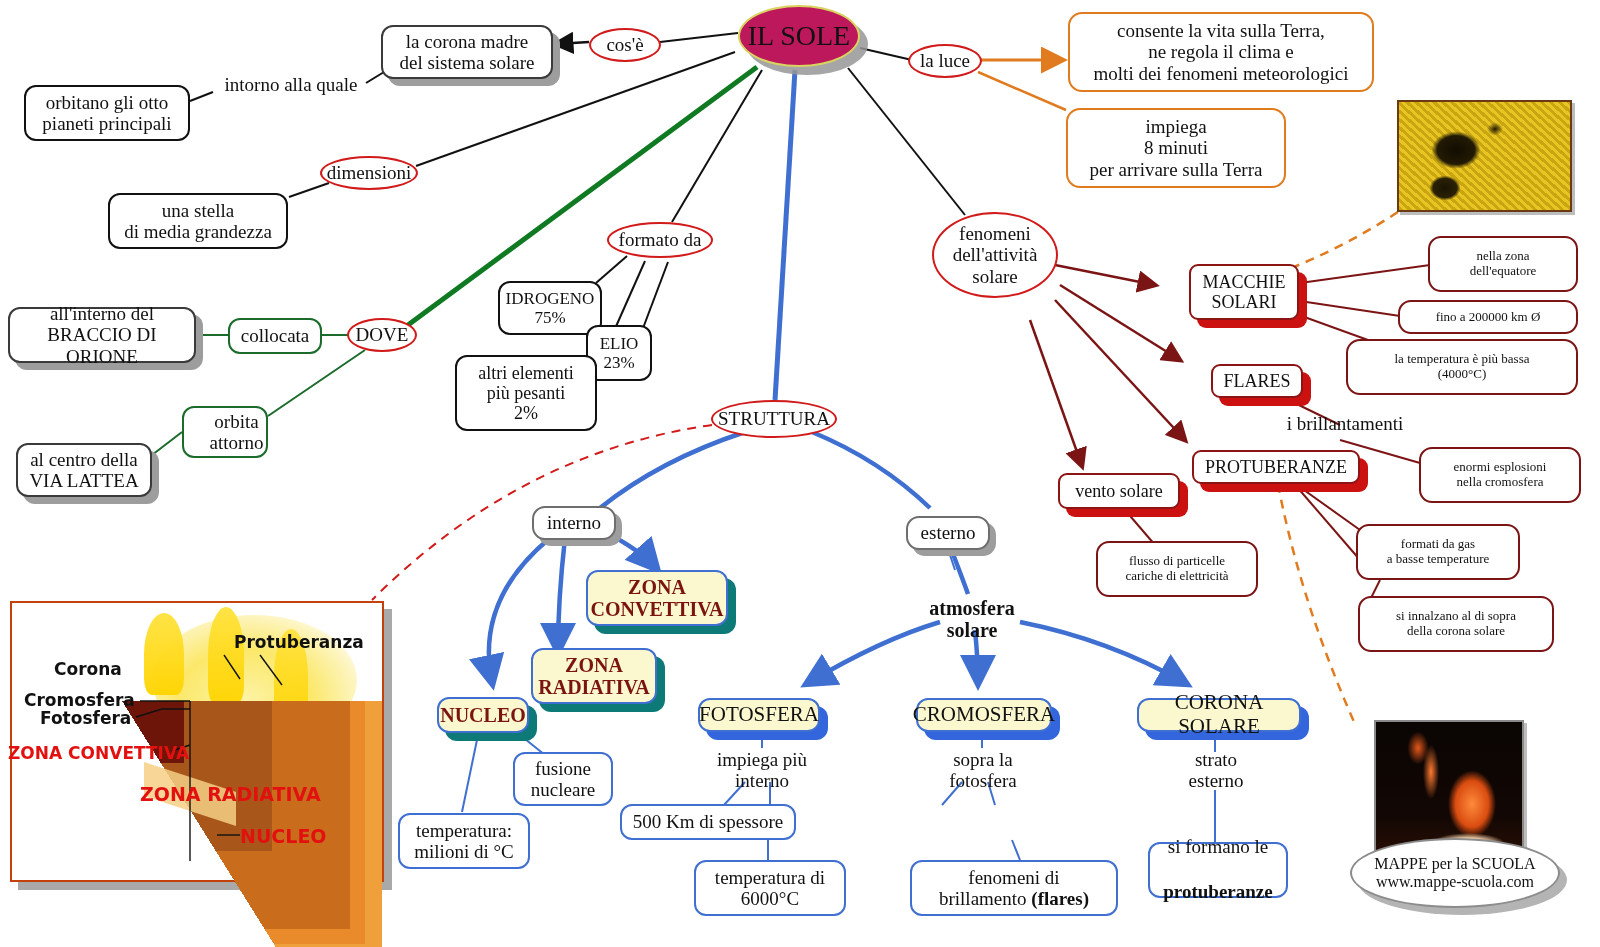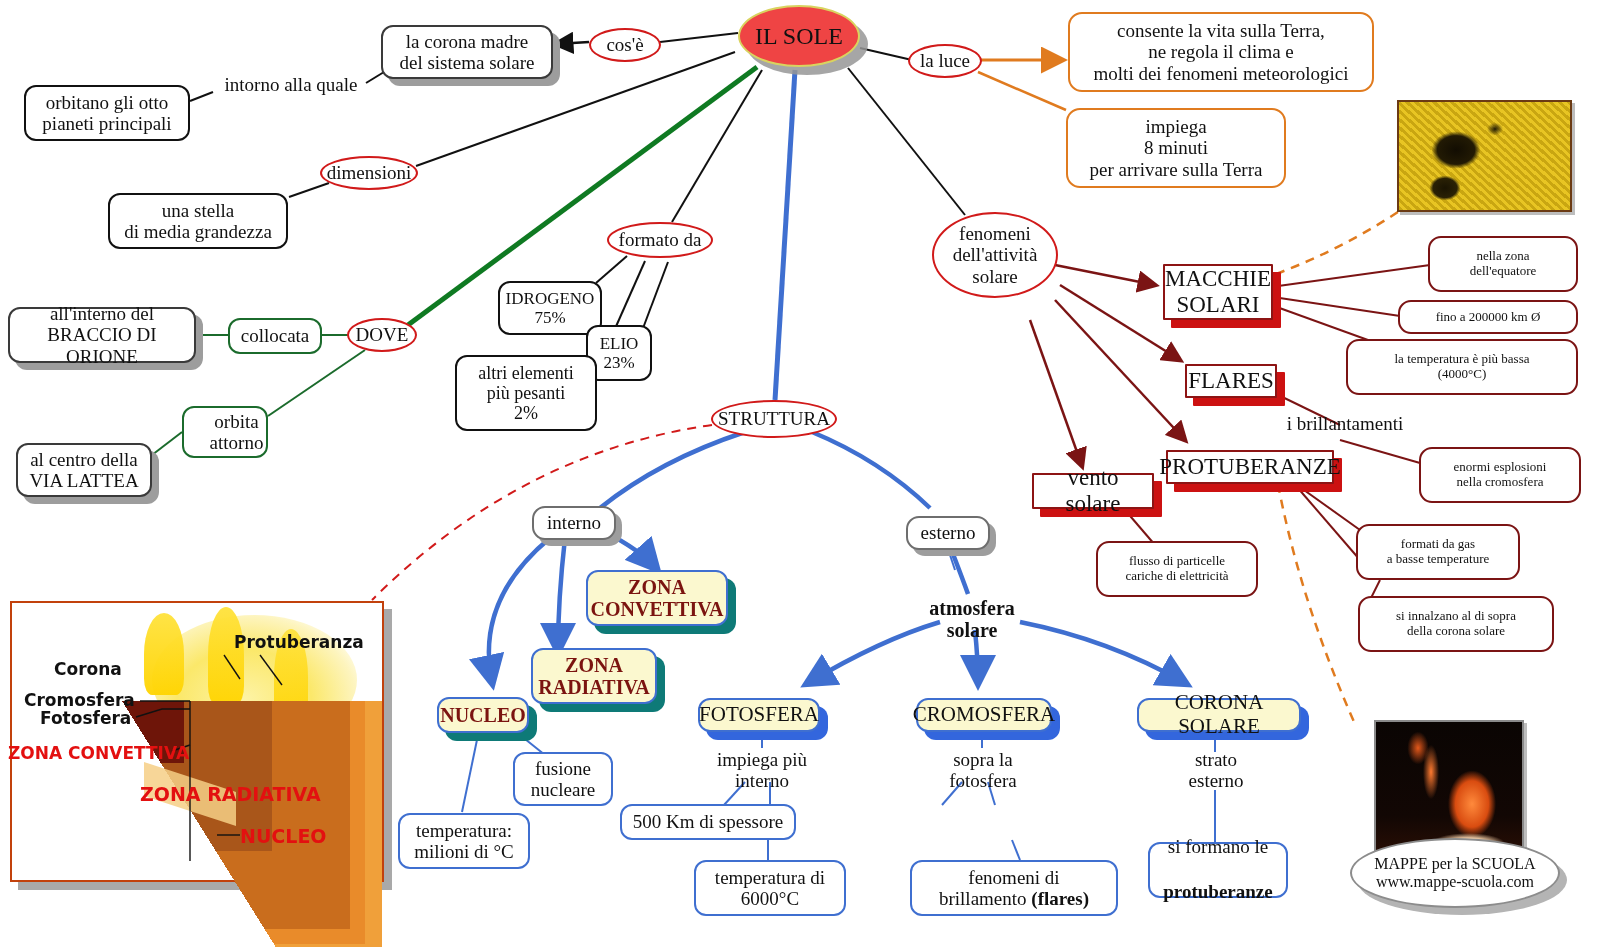--- a/index.html
+++ b/index.html
@@ -16,34 +16,34 @@
             box-shadow:7px 7px 0 0 #9d9d9d;}
   .box-grey-sm{border:2px solid #6e6e6e;border-radius:13px;background:#fff;color:#111;font-size:19px;padding:4px 9px;
             box-shadow:6px 6px 0 0 #9d9d9d;}
   
   .box-green{border:2px solid #1b6b2c;border-radius:12px;background:#fff;color:#111;font-size:19px;padding:5px 9px;}
   
   .box-orange{border:2px solid #e07b1f;border-radius:14px;background:#fff;color:#111;font-size:19px;padding:6px 10px;}
   
   .box-darkred{border:2px solid #7b1414;border-radius:13px;background:#fff;color:#111;font-size:13px;padding:5px 9px;}
   
-  .box-red3d{border:2px solid #8d1414;border-radius:1px;background:#fff;color:#111;font-size:23px;padding:5px 10px;
-            box-shadow:8px 8px 0 0 #cc1111;}
+  .box-red3d{border:2px solid #8d1414;border-radius:9px;background:#fff;color:#111;font-size:18px;padding:5px 10px;
+            box-shadow:8px 8px 0 0 #cc1111;margin-left:26px;}
   
   .box-blue{border:2px solid #3f6fd0;border-radius:12px;background:#fff;color:#111;font-size:19px;padding:5px 9px;}
   
   .box-yellow-teal{border:2px solid #3f6fd0;border-radius:12px;background:#fbf8cf;color:#7b1410;font-weight:bold;
             font-size:20px;padding:5px 10px;box-shadow:8px 8px 0 0 #0e7a77;}
   
   .box-yellow-blue{border:2px solid #3f6fd0;border-radius:12px;background:#fbf8cf;color:#111;
             font-size:21px;padding:4px 11px;box-shadow:8px 8px 0 0 #3366dd;}
 
   
   .ell-red{border:2px solid #d11a1a;border-radius:50%;background:#fff;color:#111;font-size:19px;padding:4px 8px;}
-  .ell-main{border:2px solid #d9d35f;border-radius:50%;background:#ef4444;color:#111;font-size:24px;
+  .ell-main{border:2px solid #d9d35f;border-radius:50%;background:#be185d;color:#111;font-size:28px;
             box-shadow:8px 8px 0 0 rgba(150,150,150,.85);}
   .ell-logo{border:2px solid #8c8c8c;border-radius:50%;background:#fff;color:#111;font-size:16px;
             box-shadow:7px 7px 0 0 #b4b4b4;}
 
   
   .label-plain{background:transparent;border:none;font-size:19px;color:#111;}
   .label-bold{background:transparent;border:none;font-size:20px;color:#111;font-weight:bold;}
 
   .pic{position:absolute;box-sizing:border-box;}
   .pic-frame{border:2px solid #6b3a14;box-shadow:3px 3px 0 0 #bdbdbd;}
@@ -266,21 +266,21 @@
     <span style="white-space:pre-line;">MACCHIE
 SOLARI</span>
   </div>
   <div class="node box-darkred" style="left:1428px;top:236px;width:150px;height:56px;">
     <span style="white-space:pre-line;">nella zona
 dell'equatore</span>
   </div>
   <div class="node box-darkred" style="left:1398px;top:300px;width:180px;height:34px;">
     <span>fino a 200000 km Ø</span>
   </div>
-  <div class="node box-darkred" style="left:1346px;top:339px;width:232px;height:56px;">
+  <div class="node box-darkred" style="left:1346px;top:339px;width:232px;height:56px;border-radius:14px;">
     <span style="white-space:pre-line;">la temperatura è più bassa
 (4000°C)</span>
   </div>
 
   <div class="node box-red3d" style="left:1185px;top:364px;width:92px;height:34px;">
     <span>FLARES</span>
   </div>
   <div class="node label-plain" style="left:1275px;top:411px;width:140px;height:26px;">
     <span>i brillantamenti</span>
   </div>

